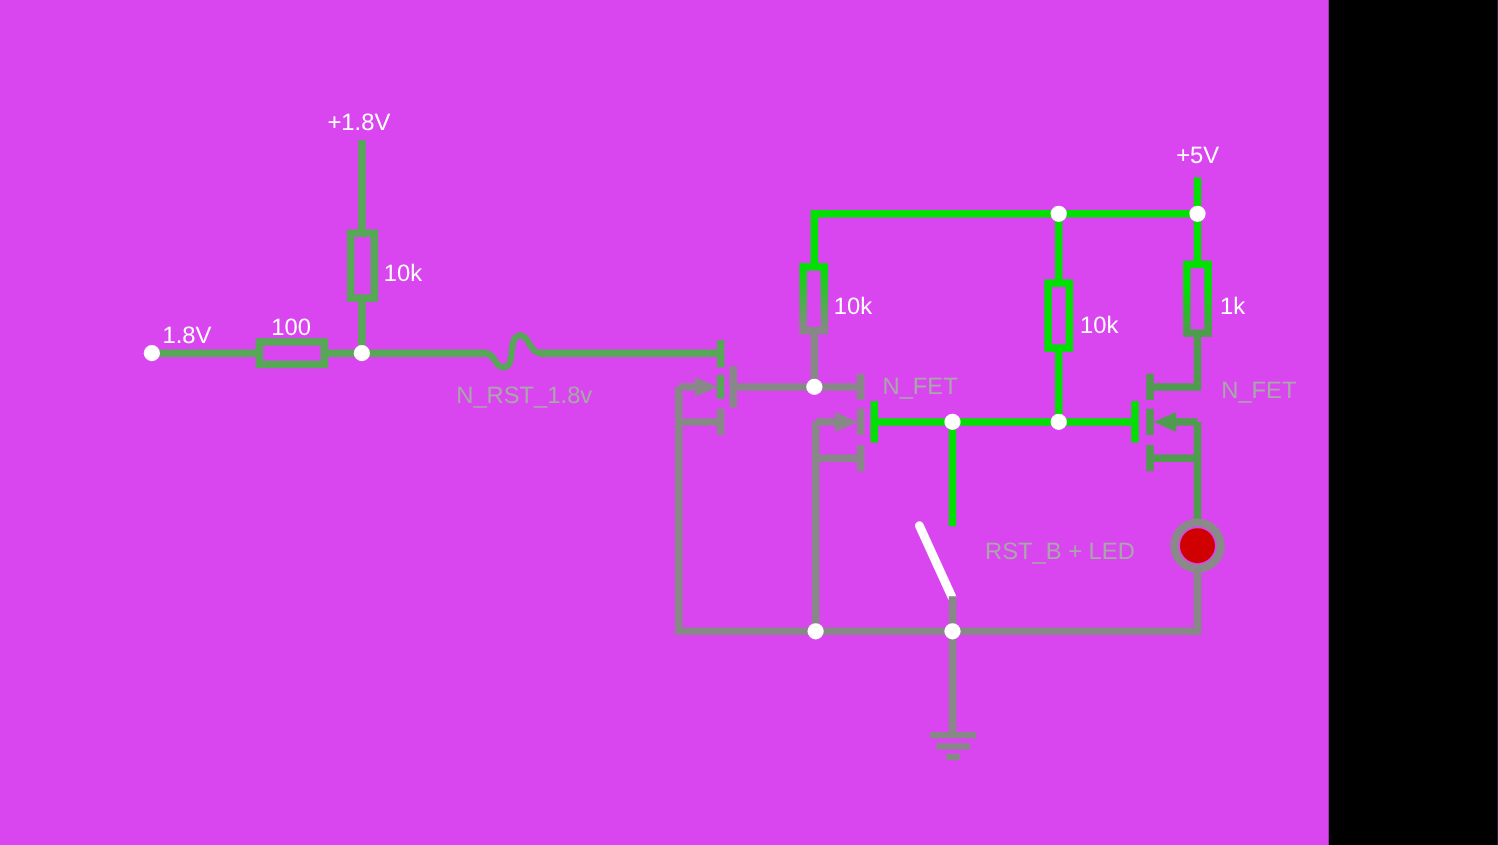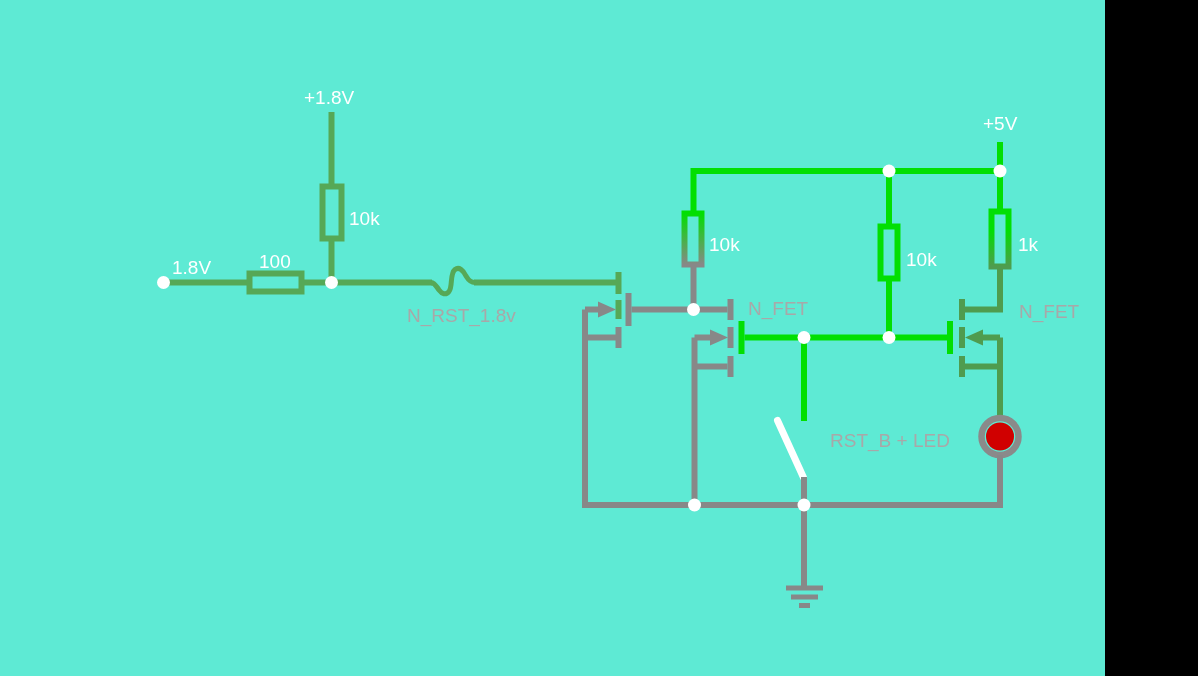--- a/index.html
+++ b/index.html
@@ -1,16 +1,16 @@
 <!DOCTYPE html>
 <html style="--wire5v: #02DF02; --wire1v8: #56A856; --wireLed: #4F9C4F; --wire0v: #888888; --junction: #FFFFFF; --labelWhite: #FFFFFF; --labelGray: #A8A8A8; --switchBlade: #FFFFFF; --ledRing: #8A8A8A; --ledRed: #D00000;"><head>
 <meta charset="utf-8">
 <style>
   html,body{margin:0;padding:0;background:#000;}
-  .stage{position:relative;width:1063px;height:676px;background:#5eead4;overflow:hidden;padding-left:42px;}
+  .stage{position:relative;width:1063px;height:676px;background:#d946ef;overflow:hidden;}
   svg{display:block;}
   
   .w{fill:none;stroke-width:6;}
   .w5{stroke:var(--wire5v);}
   .w18{stroke:var(--wire1v8);}
   .wled{stroke:var(--wireLed);}
   .w0{stroke:var(--wire0v);}
   .thin{stroke-width:5;}
   .f0{fill:var(--wire0v);}
   .fled{fill:var(--wireLed);}

